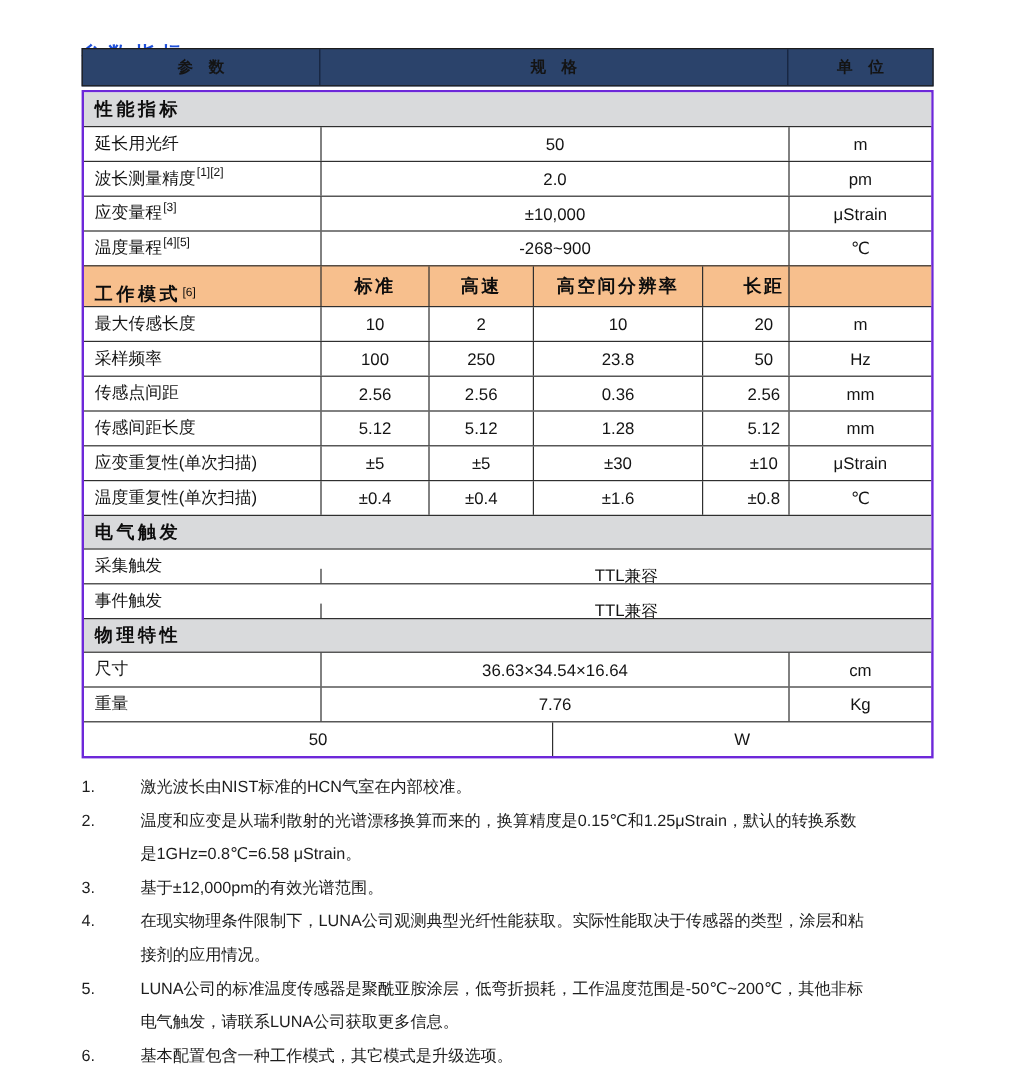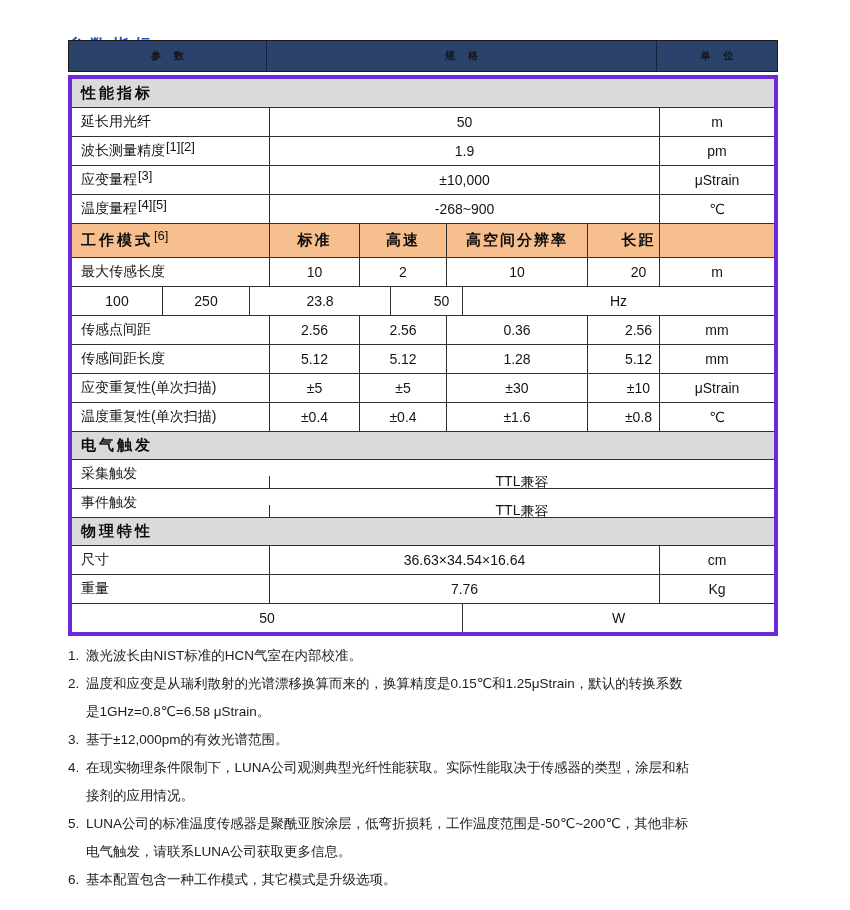--- a/index.html
+++ b/index.html
@@ -15,24 +15,24 @@
   }
   .spec-table { position:absolute; left:68px; top:40px; width:710px; }
 
   
   .header-row {
     display:flex; height:32px; background:#2b436b; color:#ffffff;
     border:1px solid #1c1c1c; margin-bottom:3px;
   }
   .header-row .cell { border-left:1px solid #14213a; }
   .header-row .cell:first-child { border-left:none; }
-  .hdr-txt { font-weight:bold; font-size:10px; letter-spacing:13px; margin-right:-13px; }
+  .hdr-txt { font-weight:bold; font-size:13px; letter-spacing:13px; margin-right:-13px; }
 
   
-  .tbody { border:4px solid #6d28d9; }
+  .tbody { border:2px solid #6d28d9; }
   .row { display:flex; height:29px; border-top:1px solid #2f2f2f; }
   .tbody .row:first-child { border-top:none; }
 
   .cell {
     display:flex; align-items:center; justify-content:center;
     font-size:14px; color:#141414; overflow:hidden; white-space:nowrap;
     border-left:1px solid #2f2f2f;
   }
   .cell:first-child { border-left:none; }
   .cell.label { justify-content:flex-start; padding-left:9px; }
@@ -44,34 +44,34 @@
   .w-span  { width:513px; flex:1;margin-top:16px; }
 
   .section-row { height:28px; background:#d9dadc; }
   .section-row .cell {
     width:100%; justify-content:flex-start; padding-left:9px;
     font-weight:bold; font-size:15px; letter-spacing:3px; color:#0d0d0d;
   }
 
   .mode-row { height:34px; background:#f7bf8d; }
   .mode-row .cell { font-weight:bold; font-size:15px; letter-spacing:2px; color:#0d0d0d; }
-  .mode-row .cell.label { letter-spacing:3px; }
+  .mode-row .cell.label { letter-spacing:3px;align-items:flex-end; }
 
   sup.ref {
-    font-size:13px; font-weight:bold; letter-spacing:0;
+    font-size:10px; font-weight:bold; letter-spacing:0;
     position:relative; top:-5px; margin-left:1px;
   }
   .row .cell.label sup.ref { font-weight:normal; }
 
   
   .footnotes { position:absolute; left:68px; top:642px; width:718px; }
   .footnote { display:flex; font-size:13.5px; color:#1c1c1c; }
   .fn-num { width:18px; line-height:28px; flex:none; }
   .fn-lines { flex:1; }
-  .fn-line { line-height:28px; white-space:nowrap; }
+  .fn-line { line-height:28px; white-space:nowrap;margin-left:31px; }
 </style>
 </head>
 <body>
 
 <div class="page">
 
   <div class="title">参数指标</div>
 
   <div class="spec-table">
 
@@ -98,21 +98,21 @@
             <span>延长用光纤</span>
           </div>
         <div class="cell w-spec">50</div>
         <div class="cell w-unit">m</div>
       </div>
       <div class="row">
         <div class="cell label w-label">
             <span>波长测量精度</span>
             <sup class="ref">[1][2]</sup>
           </div>
-        <div class="cell w-spec">1.9</div>
+        <div class="cell w-spec">2.0</div>
         <div class="cell w-unit">pm</div>
       </div>
       <div class="row">
         <div class="cell label w-label">
             <span>应变量程</span>
             <sup class="ref">[3]</sup>
           </div>
         <div class="cell w-spec">±10,000</div>
         <div class="cell w-unit">μStrain</div>
       </div>
@@ -139,20 +139,21 @@
 
       <div class="row">
         <div class="cell label w-label">最大传感长度</div>
         <div class="cell w-c1">10</div>
         <div class="cell w-c2">2</div>
         <div class="cell w-c3">10</div>
         <div class="cell w-c4">20</div>
         <div class="cell w-unit">m</div>
       </div>
       <div class="row">
+        <div class="cell label w-label">采样频率</div>
         <div class="cell w-c1">100</div>
         <div class="cell w-c2">250</div>
         <div class="cell w-c3">23.8</div>
         <div class="cell w-c4">50</div>
         <div class="cell w-unit">Hz</div>
       </div>
       <div class="row">
         <div class="cell label w-label">传感点间距</div>
         <div class="cell w-c1">2.56</div>
         <div class="cell w-c2">2.56</div>

